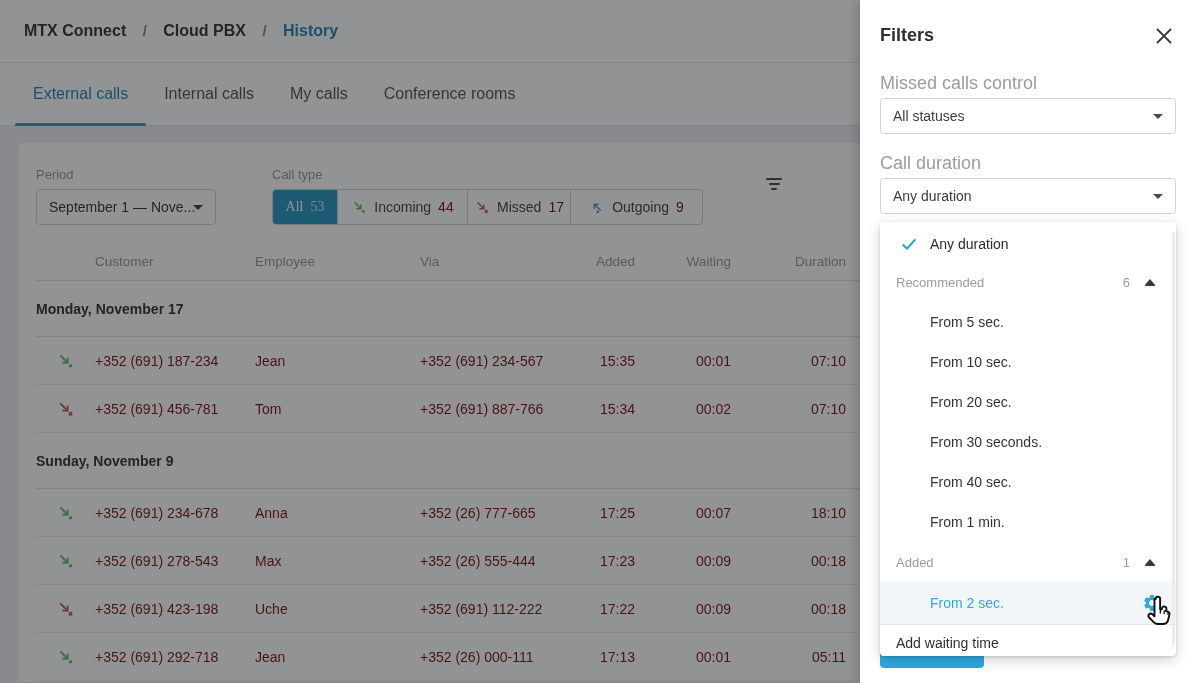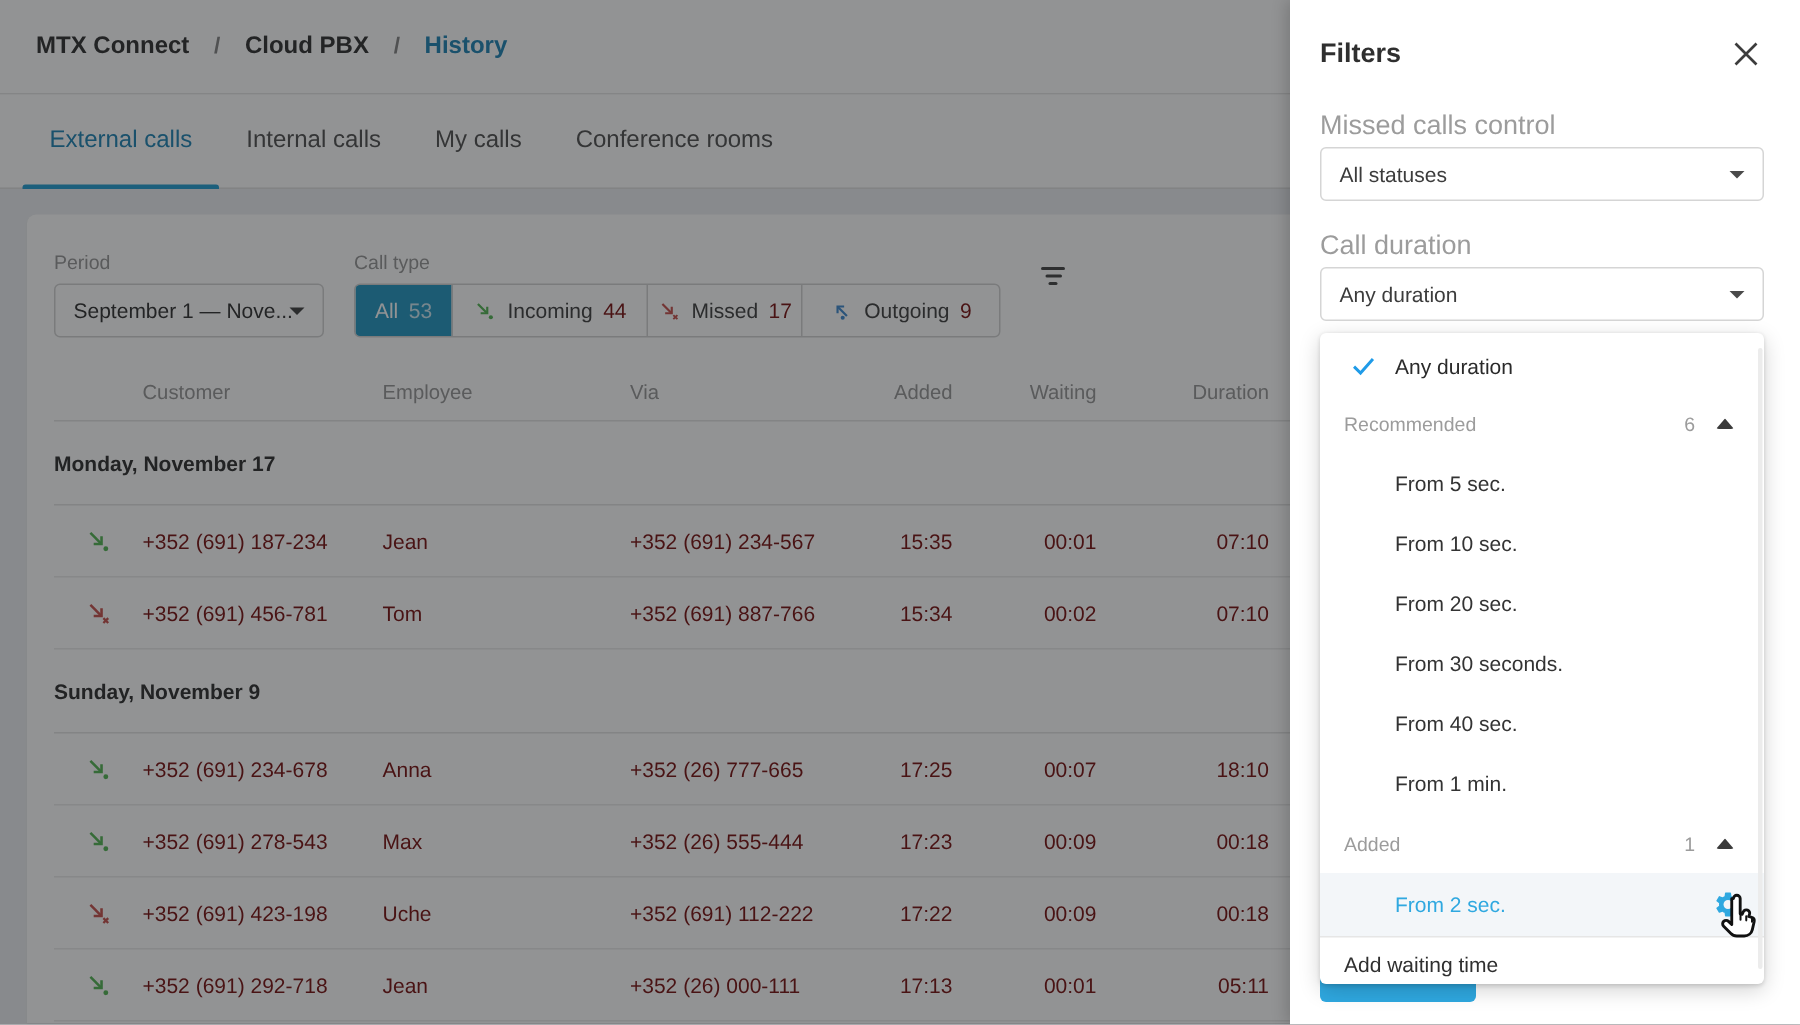--- a/index.html
+++ b/index.html
@@ -35,21 +35,21 @@
     height:3px; background:#2fa3d4; border-radius:2px 2px 0 0;
   }
 
   
   .content { height:556px; padding:17px 0 0 18px; }
   .card {
     background:#fff; border-radius:6px 0 0 0; height:100%;
     padding:24px 0 0 18px; box-shadow:0 1px 2px rgba(0,0,0,.04);
   }
 
-  .filters-row { display:flex; align-items:flex-start; padding-left:0; }
+  .filters-row { display:flex; align-items:flex-start; padding-left:0;gap:36px; }
   .field-label { font-size:13px; color:#9c9c9c; margin-bottom:7px; }
   .period-field { width:180px; margin-right:20px; }
   .select {
     height:36px; border:1px solid #d5d5d5; border-radius:4px; background:#fff;
     display:flex; align-items:center; padding:0 30px 0 12px;
     font-size:14px; color:#3c3c3c; position:relative; cursor:pointer;
     white-space:nowrap; overflow:hidden;
   }
   .caret {
     position:absolute; right:12px; top:50%; margin-top:-2px;
@@ -58,21 +58,21 @@
   }
 
   .segmented {
     display:flex; height:36px; border:1px solid #d5d5d5; border-radius:4px;
     overflow:hidden; background:#fff;
   }
   .seg {
     display:flex; align-items:center; justify-content:center; gap:7px;
     font-size:14px; color:#4a4a4a; border-left:1px solid #d5d5d5; cursor:pointer;
   }
-  .seg:first-child { border-left:none; }
+  .seg:first-child { border-left:none;font-family:Liberation Serif, serif; }
   .seg .cnt { color:#7f1d1d; }
   .seg.selected { background:#2f9cc4; color:#fff; }
   .seg.selected .cnt { color:#cfe9f3; }
   .seg-all { width:64px; }
   .seg-in { width:130px; }
   .seg-miss { width:103px; }
   .seg-out { width:132px; }
 
   .filter-lines {
     margin:8px 0 0 21px; width:28px; height:22px; display:flex;

